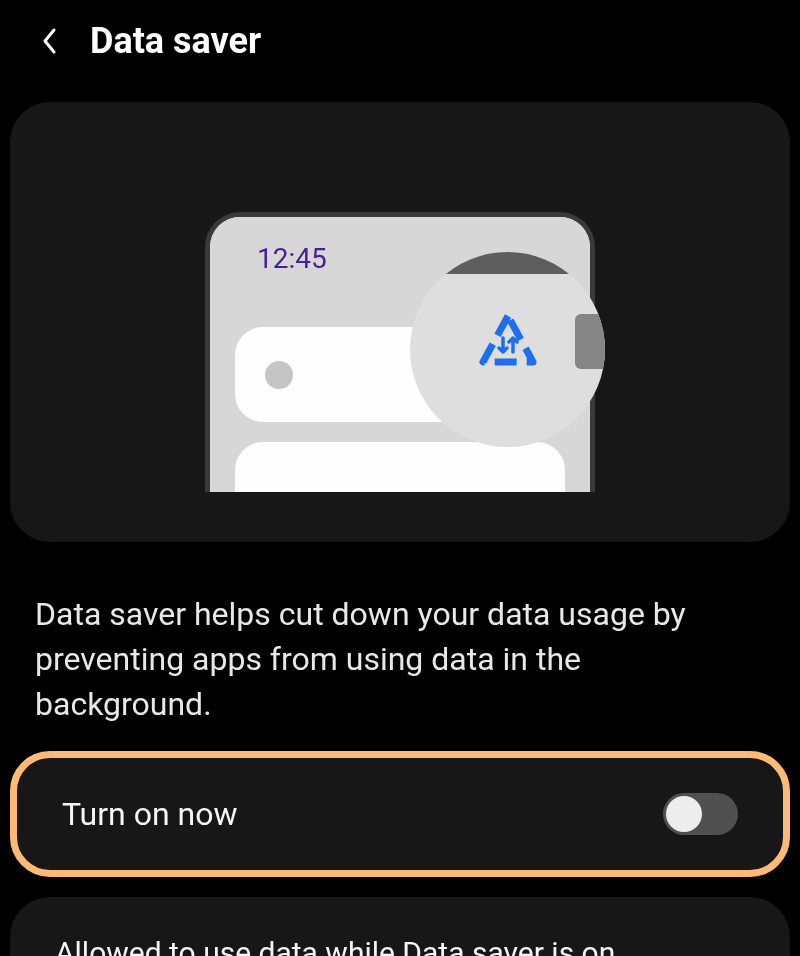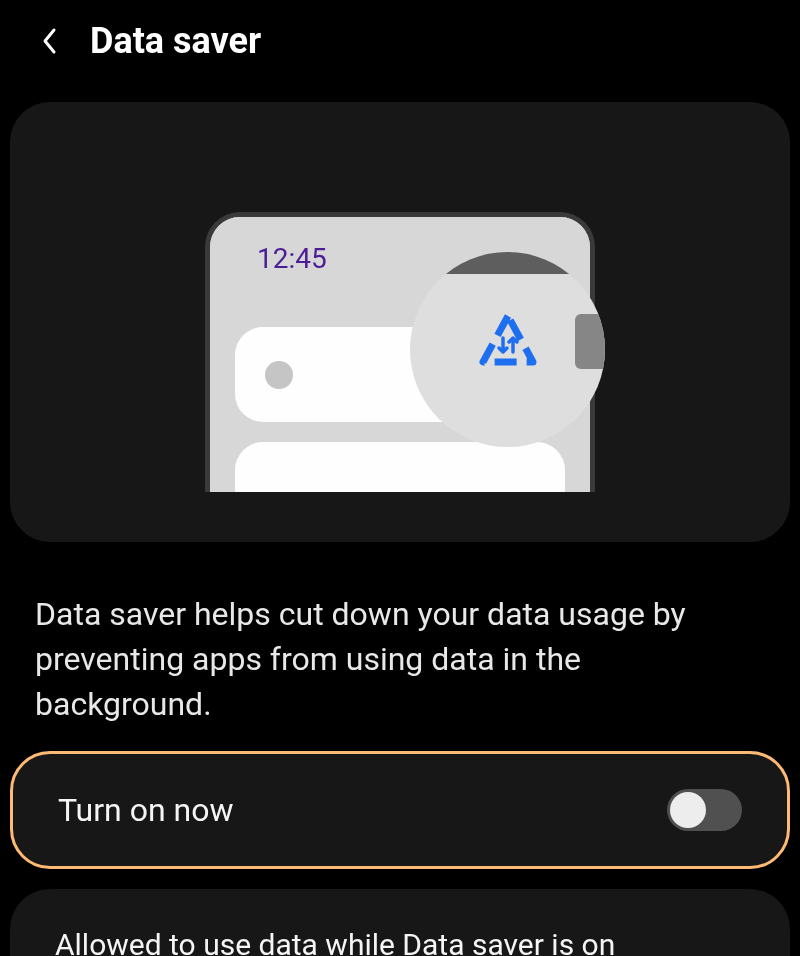--- a/index.html
+++ b/index.html
@@ -146,21 +146,21 @@
       font-weight: 400;
     }
     .toggle-card {
       margin: 10px 10px;
       background: #171717;
       border-radius: 40px;
       padding: 35px 45px;
       display: flex;
       align-items: center;
       justify-content: space-between;
-      border: 3px solid #fdba74;
+      border: 7px solid #fdba74;
     }
     .toggle-label {
       font-size: 32px;
       color: #f5f5f5;
       font-weight: 400;
     }
     .toggle-switch {
       width: 75px;
       height: 42px;
       background: #505050;

